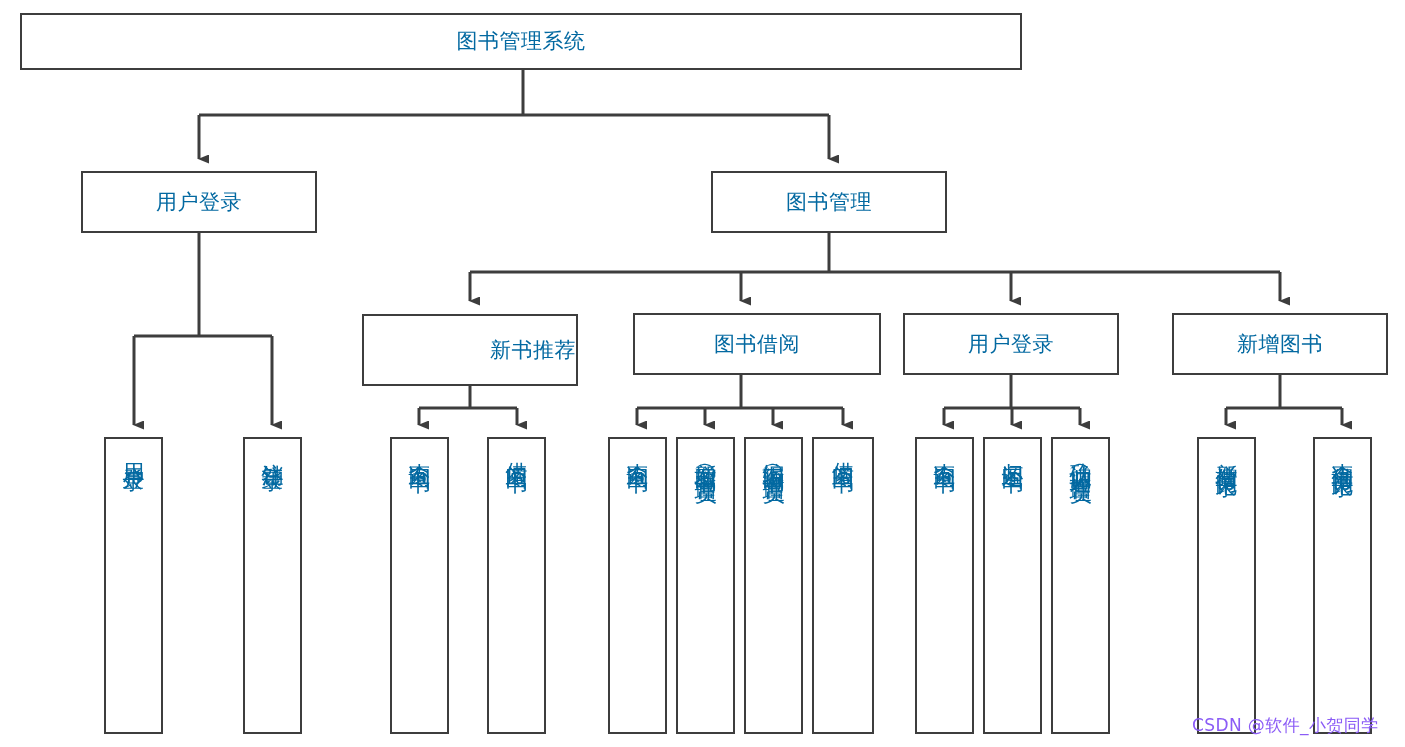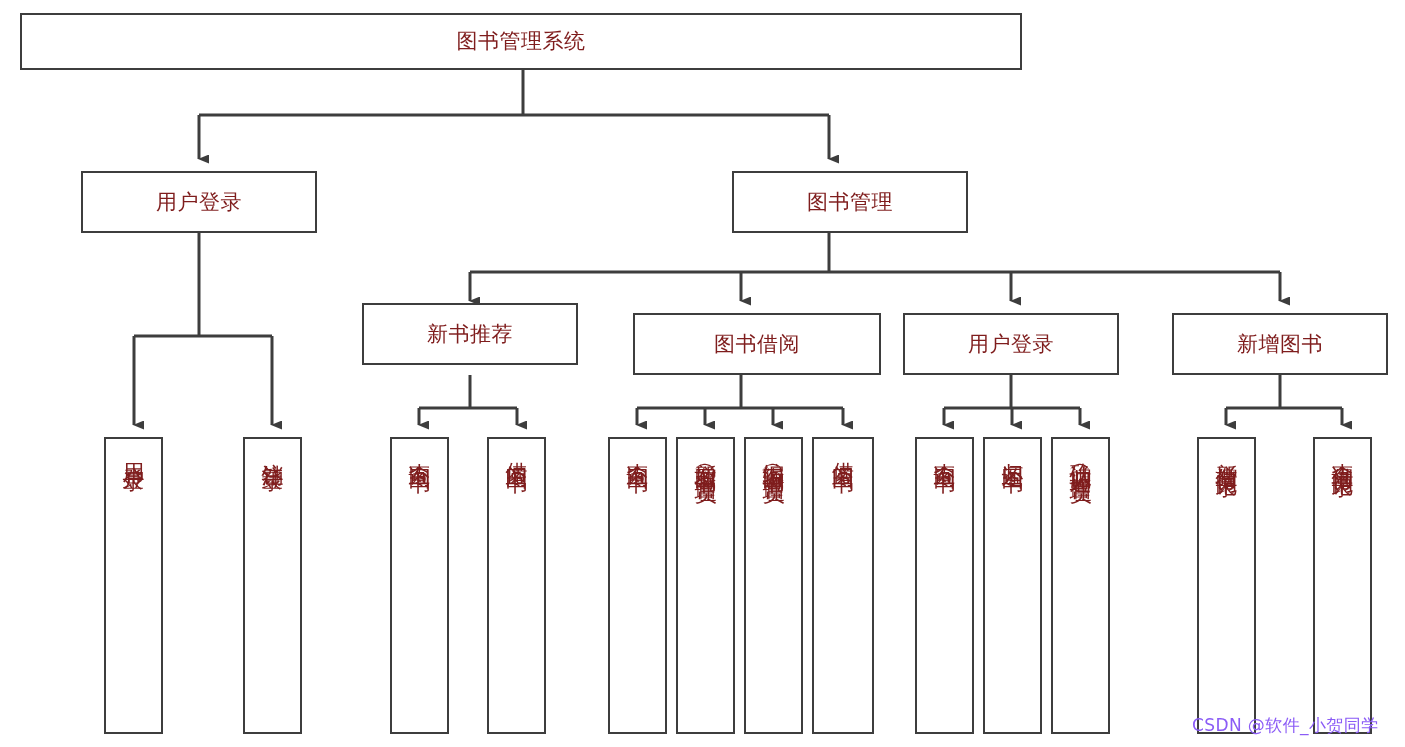--- a/index.html
+++ b/index.html
@@ -31,21 +31,21 @@
     position: absolute;
     box-sizing: border-box;
     background: #ffffff;
     border: 2.5px solid #3d3d3d;
     display: flex;
     align-items: center;
     justify-content: center;
     overflow: hidden;
   }
   .node-label {
-    color: #7f1d1d;
+    color: #0369a1;
     letter-spacing: 0.5px;
     line-height: 1.08;
     white-space: nowrap;
   }
   .node.horizontal .node-label {
     font-size: 21px;
   }
   .node.vertical {
     align-items: flex-start;
     justify-content: center;
@@ -124,25 +124,25 @@
   </svg>
 
   <div class="node horizontal" style="left:20px;top:13px;width:1002px;height:57px;">
     <span class="node-label">图书管理系统</span>
   </div>
 
   <div class="node horizontal" style="left:81px;top:171px;width:236px;height:62px;">
     <span class="node-label">用户登录</span>
   </div>
 
-  <div class="node horizontal" style="left:732px;top:171px;width:236px;height:62px;">
+  <div class="node horizontal" style="left:711px;top:171px;width:236px;height:62px;">
     <span class="node-label">图书管理</span>
   </div>
 
-  <div class="node horizontal" style="left:362px;top:303px;width:216px;height:62px;">
+  <div class="node horizontal" style="left:362px;top:314px;width:216px;height:72px;justify-content:flex-end;">
     <span class="node-label">新书推荐</span>
   </div>
 
   <div class="node horizontal" style="left:633px;top:313px;width:248px;height:62px;">
     <span class="node-label">图书借阅</span>
   </div>
 
   <div class="node horizontal" style="left:903px;top:313px;width:216px;height:62px;">
     <span class="node-label">用户登录</span>
   </div>

